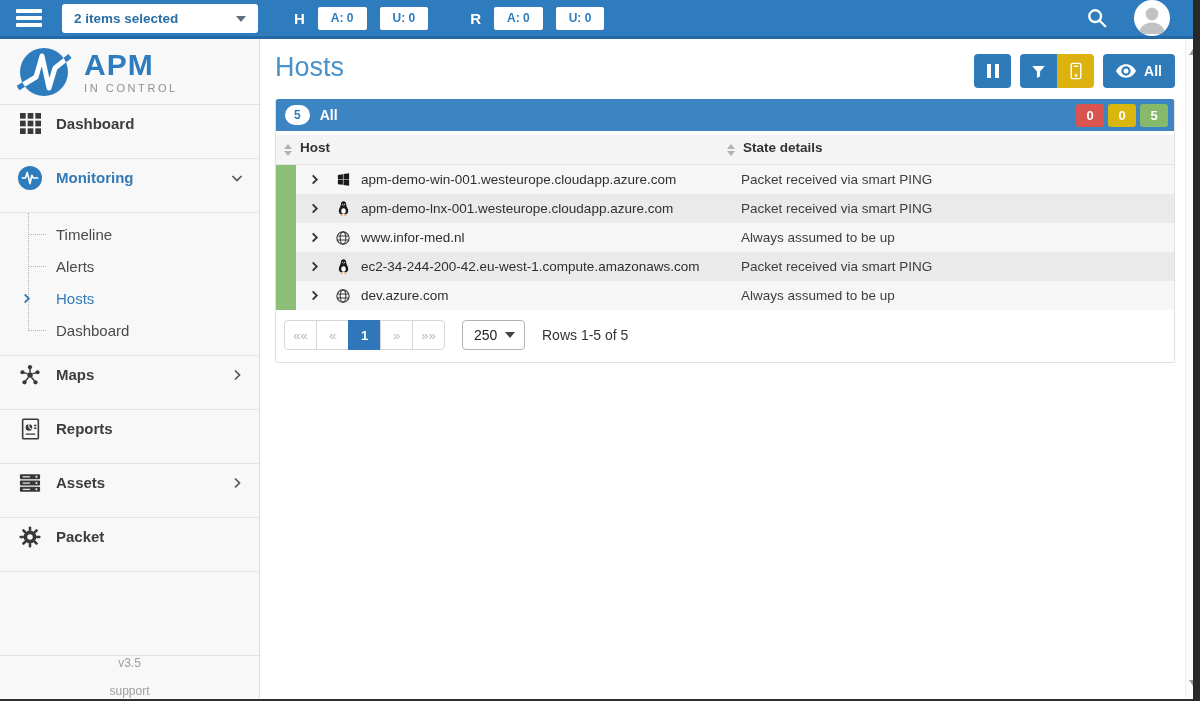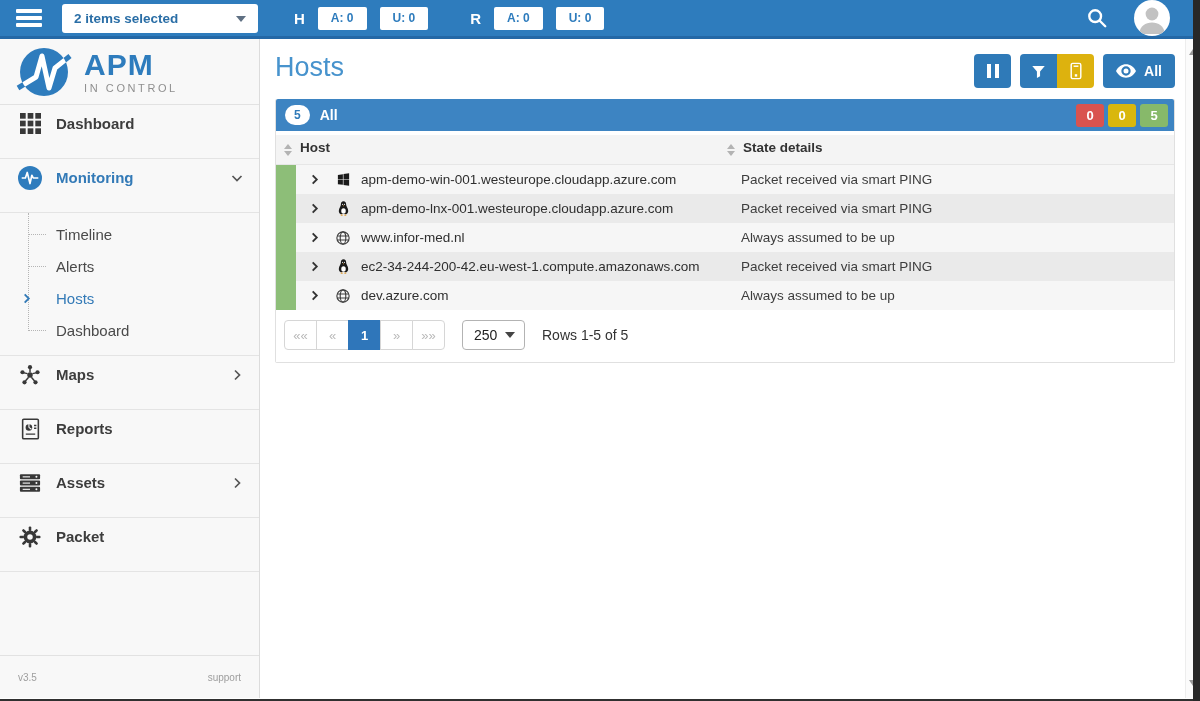--- a/index.html
+++ b/index.html
@@ -42,21 +42,21 @@
   .nav-item.active .nav-label { color:var(--active-link); }
   .submenu { border-bottom:1px solid #e4e4e4; padding:5px 0 9px; position:relative; }
   .submenu::before { content:""; position:absolute; left:28px; top:0; bottom:24px; border-left:1px dotted #b5b5b5; }
   .subitem { height:32px; display:flex; align-items:center; padding-left:56px; position:relative;
     font-size:15px; color:#4a4a4a; cursor:pointer; }
   .subitem::before { content:""; position:absolute; left:28px; width:18px; border-top:1px dotted #b5b5b5; }
   .subitem.active { color:var(--active-link); }
   .subitem.active::before { display:none; }
   .sub-chevron { position:absolute; left:21px; top:9px; }
   .sidebar-footer { margin-top:auto; border-top:1px solid #e2e2e2; min-height:43px; display:flex;
-    align-items:center; justify-content:space-between; padding:0 18px; color:#9e9e9e; font-size:10px; }
+    align-items:center; justify-content:space-between; padding:0 18px; color:#9e9e9e; font-size:12px;flex-direction:column; }
 
   
   .content { flex:1; padding:0 10px 0 15px; background:#fff; }
   .page-header { display:flex; align-items:flex-start; justify-content:space-between; padding:13px 0 11px; }
   .page-title { font-size:27px; font-weight:400; color:var(--title-blue); }
   .toolbar { display:flex; align-items:center; gap:9px; margin-top:2px; }
   .tb-btn { height:34px; min-width:37px; border-radius:4px; background:var(--accent-blue);
     display:flex; align-items:center; justify-content:center; border:none; cursor:pointer; }
   .btn-group { display:flex; }
   .btn-group .tb-btn:first-child { border-radius:4px 0 0 4px; }

